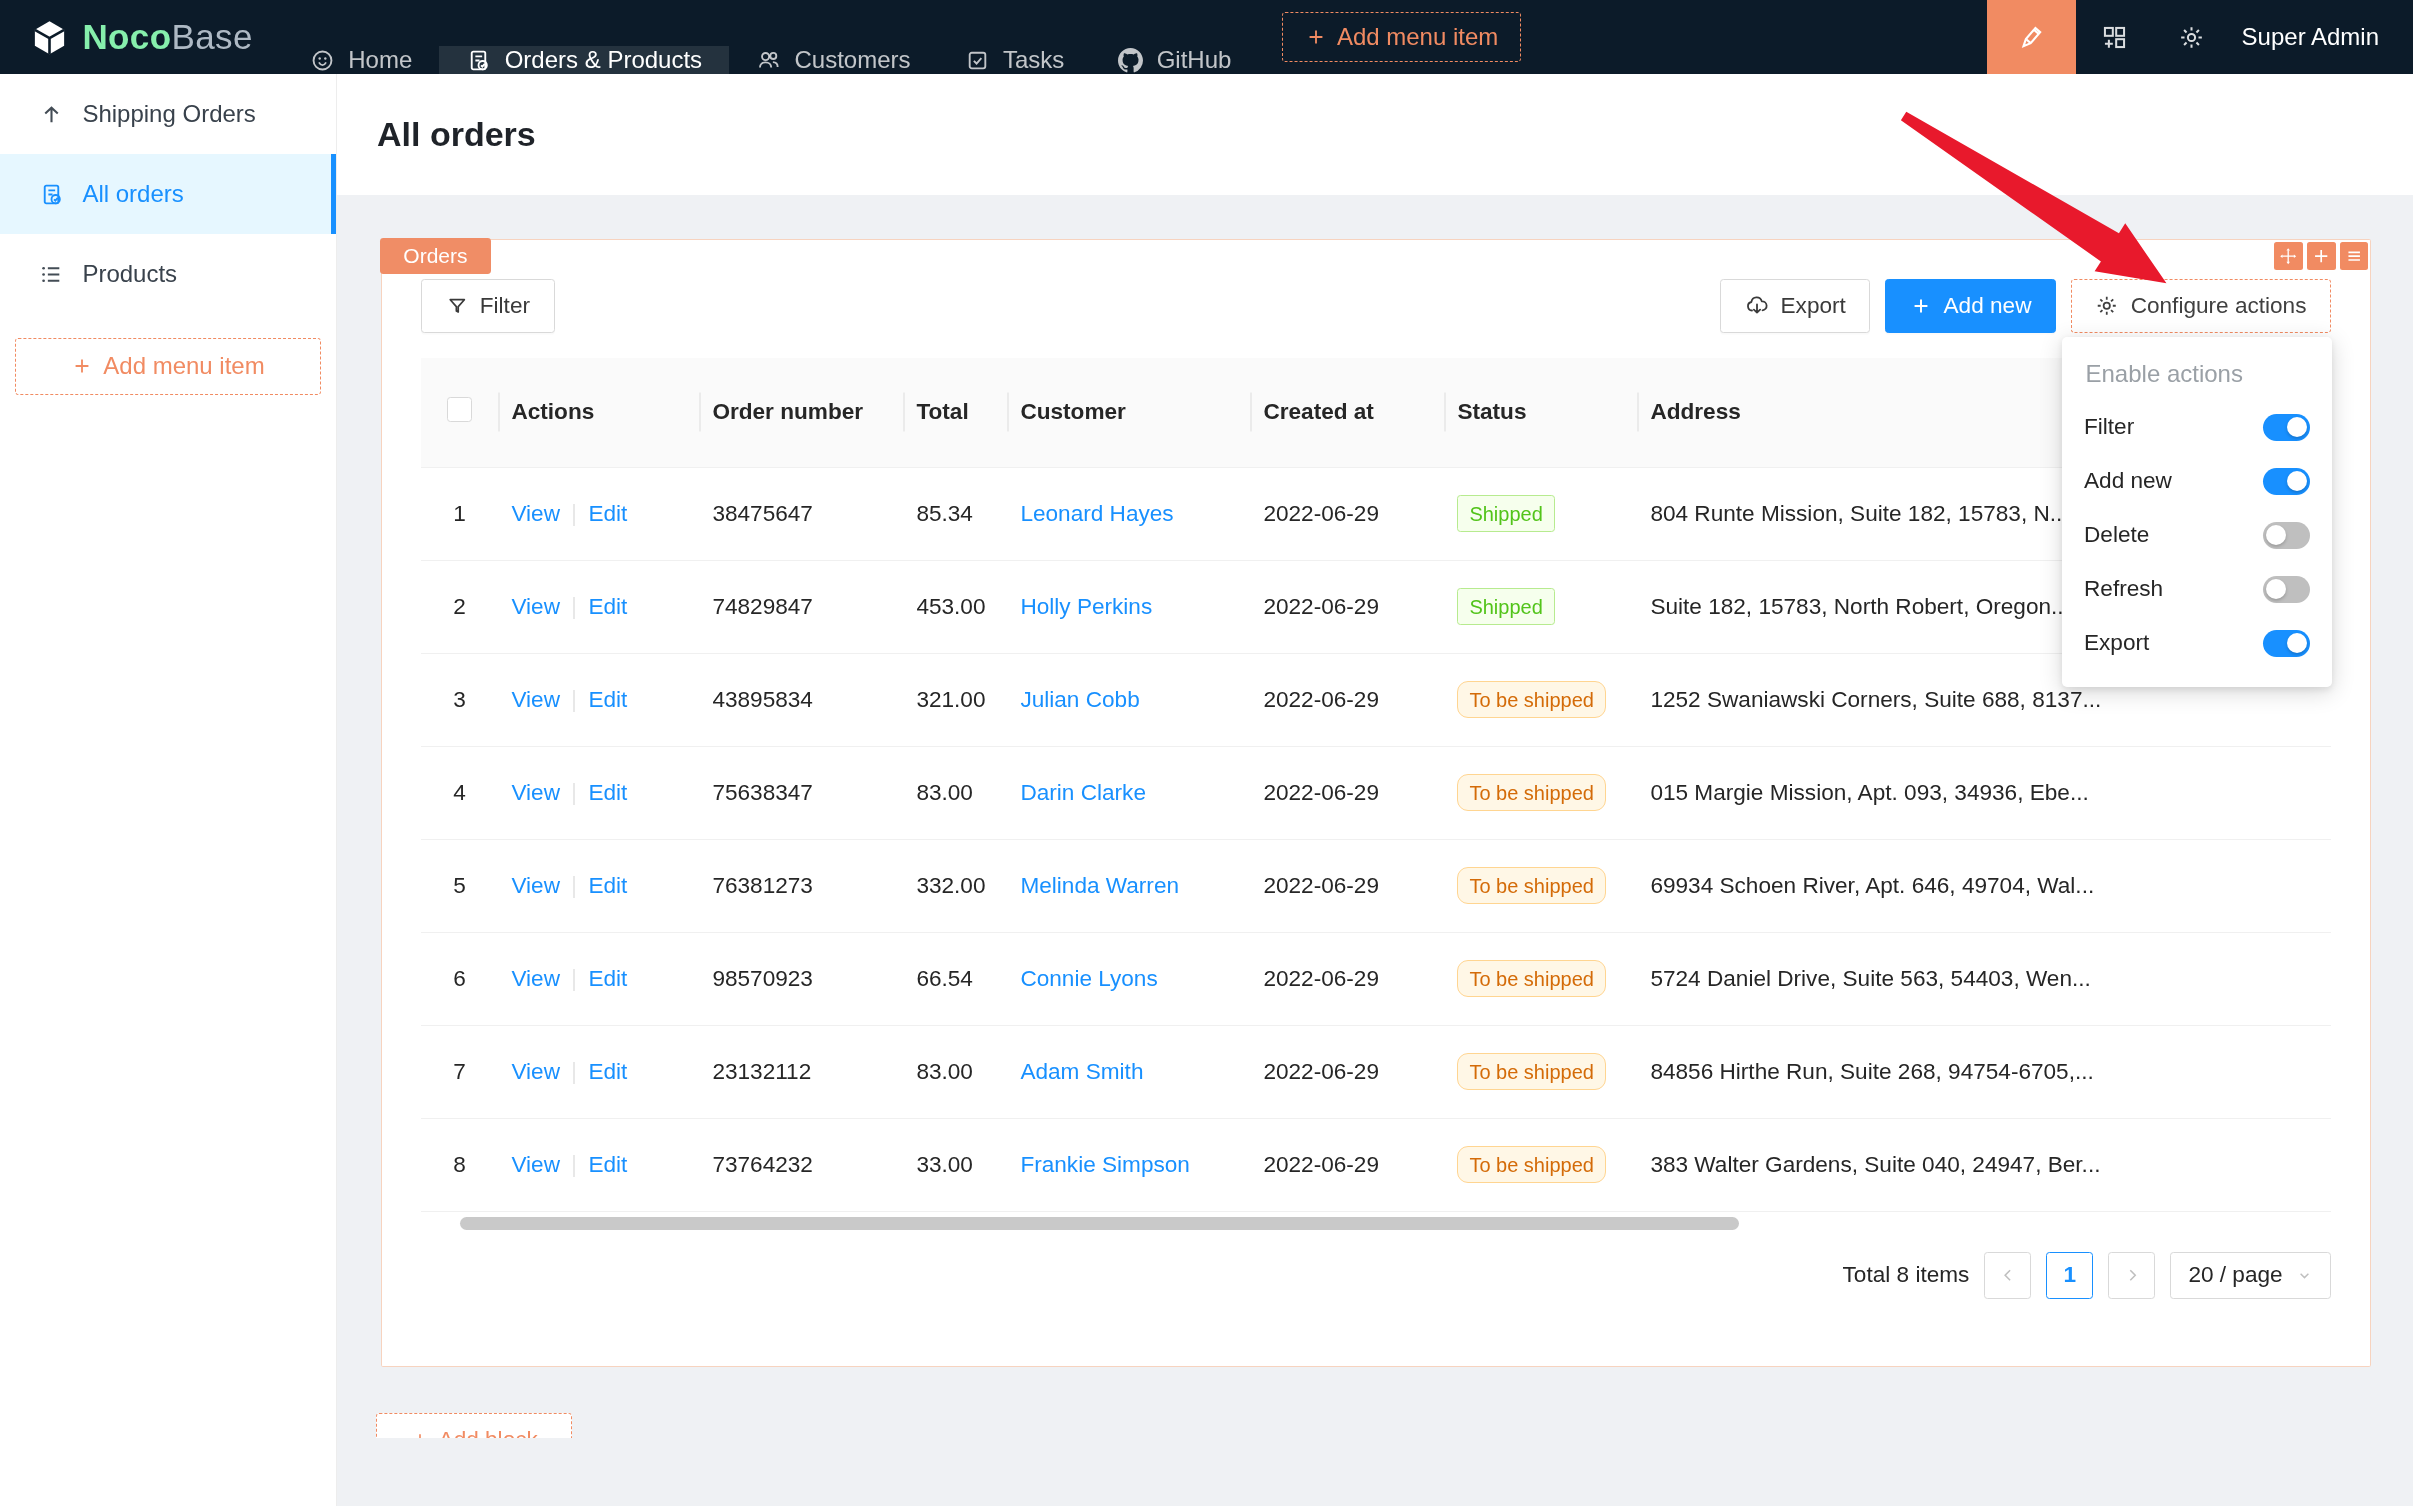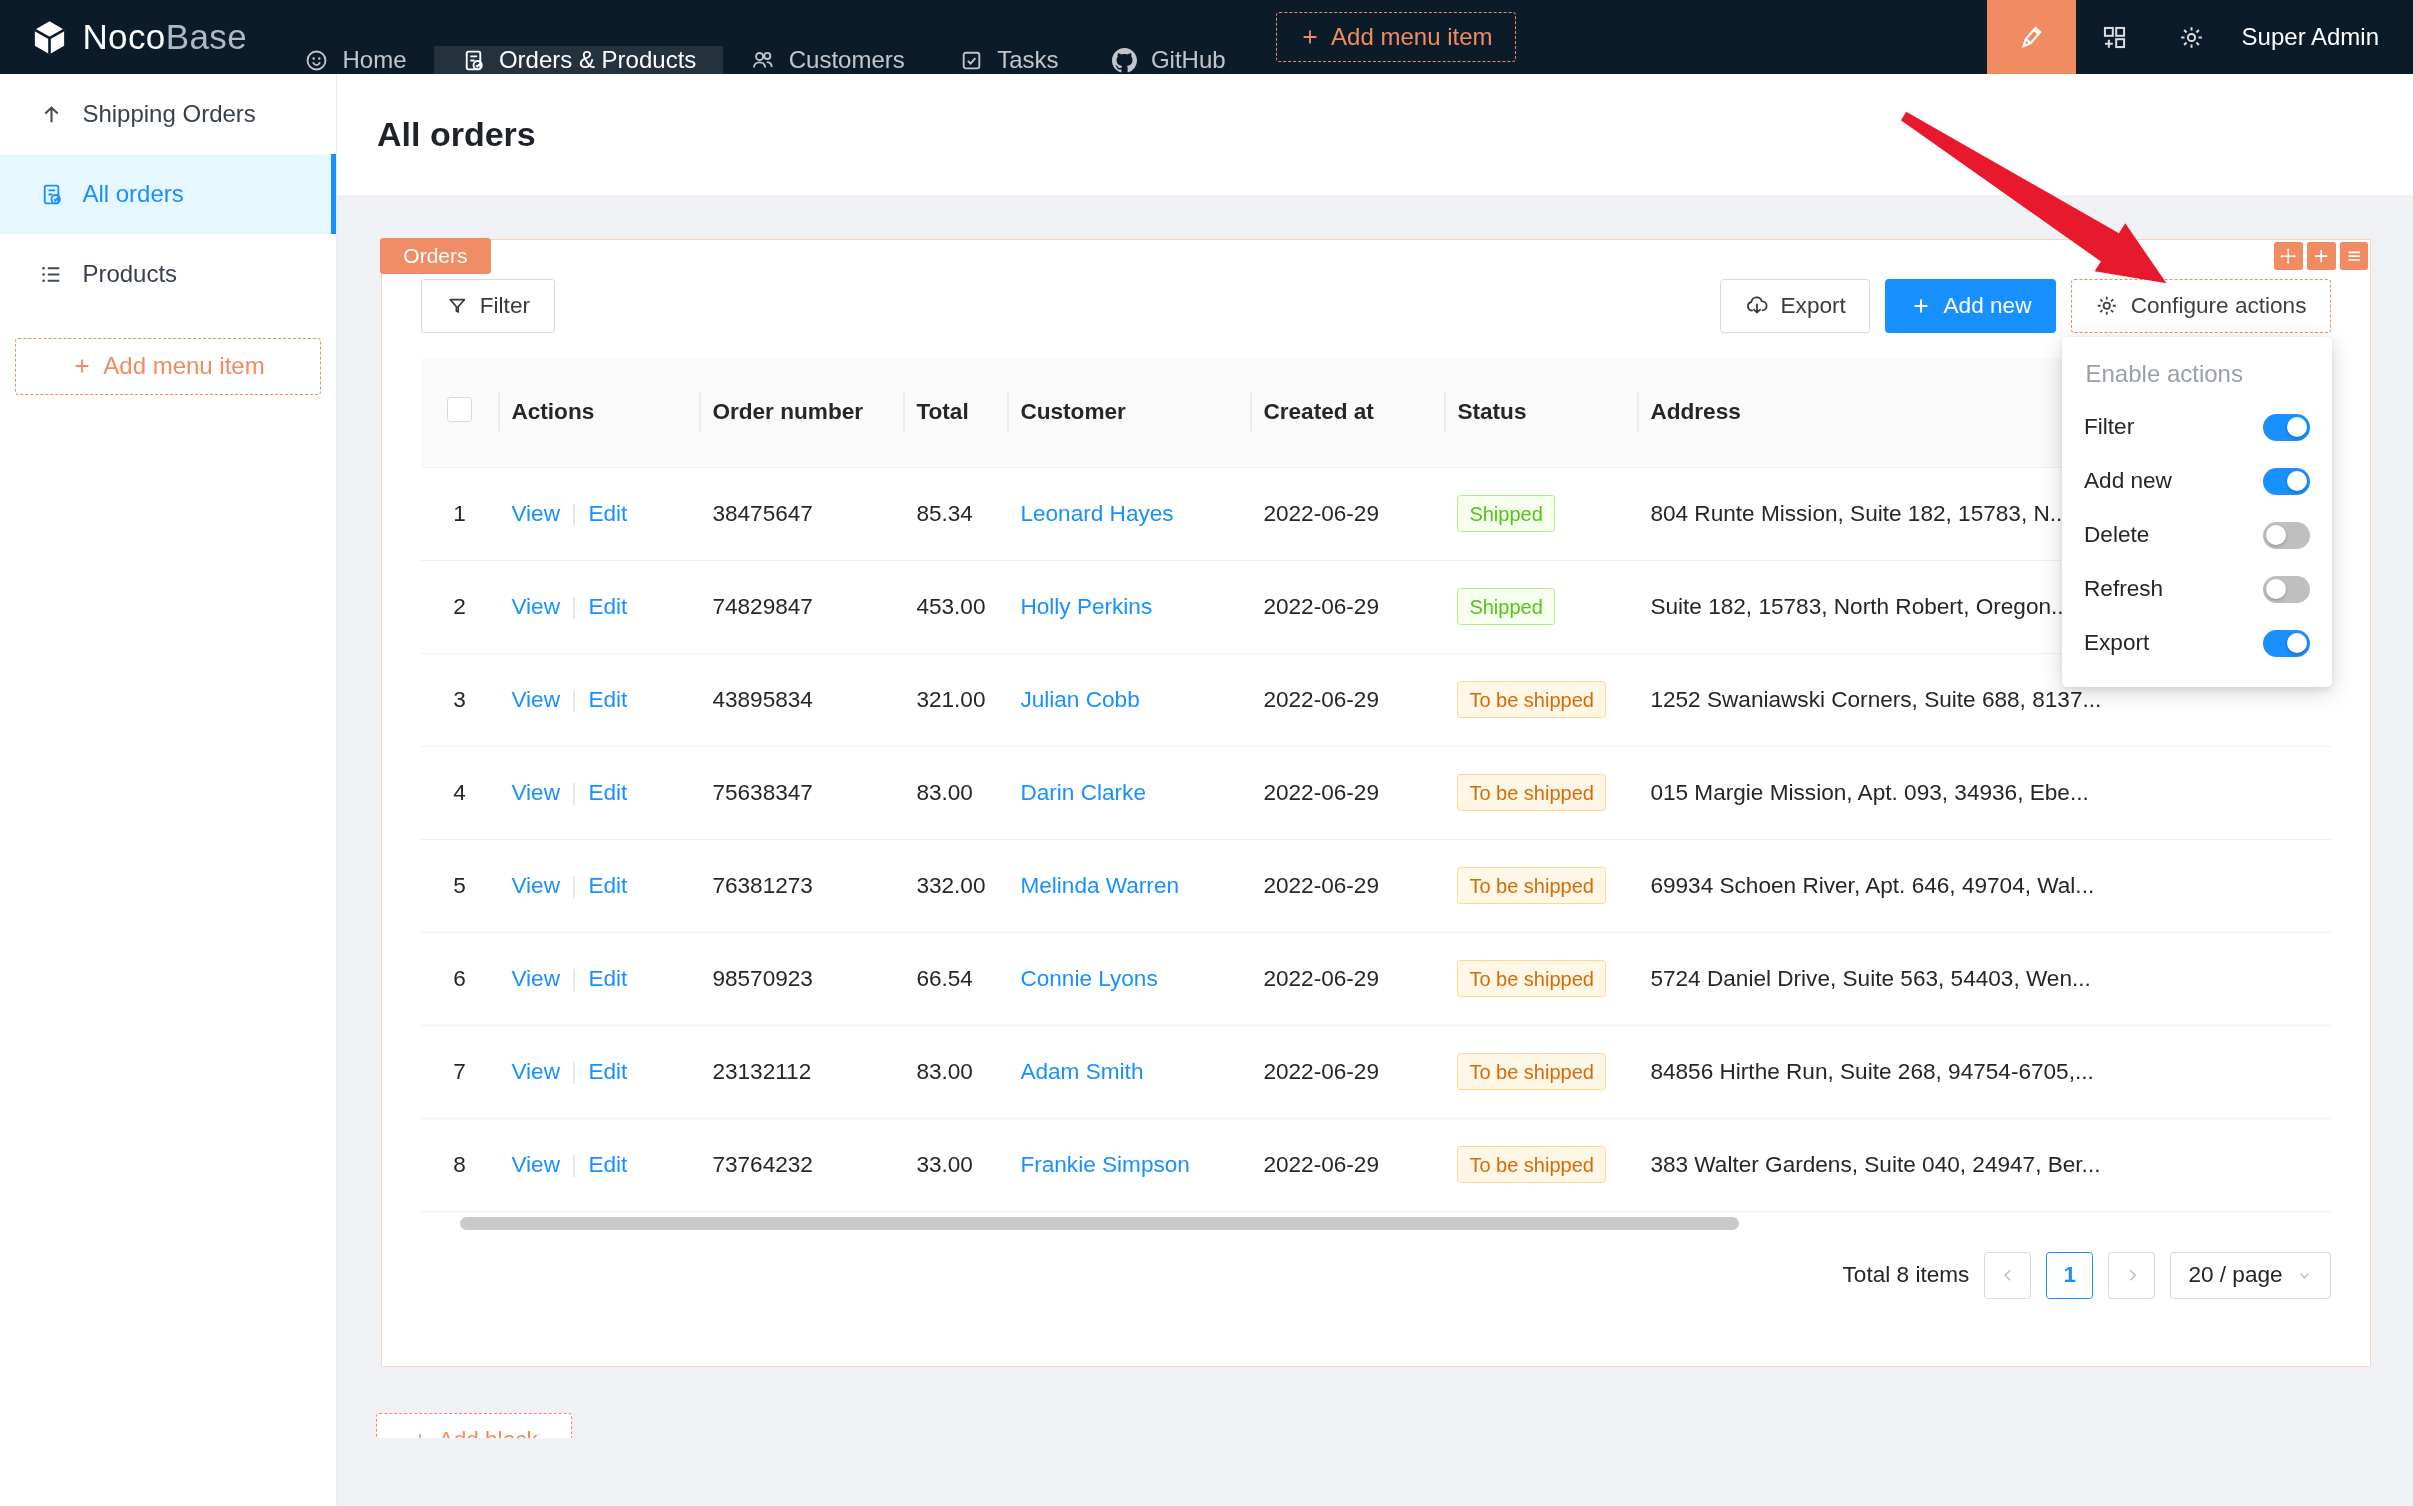--- a/index.html
+++ b/index.html
@@ -4,21 +4,21 @@
 <style>
   * { margin:0; padding:0; box-sizing:border-box; }
   html,body { width:2413px; height:1507px; }
   body { font-family:"Liberation Sans", sans-serif; background:#eff1f4; position:relative; overflow:hidden; color:#262626; }
   svg { display:block; }
 
   
   .navbar { position:absolute; top:0; left:0; right:0; height:74px; background:#0c1b29; display:flex; align-items:stretch; z-index:60; color:rgba(255,255,255,.75); }
   .logo { display:flex; align-items:center; gap:13.4px; padding:0 30px; }
   .brand { font-size:35px; letter-spacing:0.4px; }
-  .brand b { color:#ffffff; font-weight:400; }
+  .brand b { color:#86efac; font-weight:700; }
   .brand span { color:#aeb9c4; font-weight:300; }
   .nav-menu { display:flex; align-items:flex-end; }
   .nav-item { display:flex; align-items:center; gap:13.4px; padding:0 27px; font-size:24px; cursor:pointer; }
   .nav-item.active { background:rgba(255,255,255,.1); color:#fff; }
   .nav-add { align-self:center; margin-left:23.5px; display:flex; align-items:center; gap:10px; border:1.7px dashed #f18b62; color:#f18b62; border-radius:3.4px; padding:10px 22px; font-size:24px; cursor:pointer; }
   .nav-right { margin-left:auto; display:flex; align-items:center; }
   .pen-btn { width:89px; height:74px; background:#f18b62; display:flex; align-items:center; justify-content:center; color:#fff; cursor:pointer; }
   .icon-btn { margin:0 25px; color:rgba(255,255,255,.85); cursor:pointer; display:flex; }
   .user-name { color:#fff; font-size:24px; margin:0 34px 0 11.7px; }
 
@@ -57,21 +57,21 @@
   th:first-child::before { display:none; }
   td { height:93px; padding:0 13.4px; border-bottom:1.7px solid #f0f0f0; color:#262626; white-space:nowrap; overflow:hidden; }
   thead tr { border-bottom:1.7px solid #f0f0f0; }
   .c-center { text-align:center; }
   .c-right { text-align:left; }
   a.lnk { color:#1890ff; text-decoration:none; cursor:pointer; }
   .sep { display:inline-block; width:1.7px; height:22px; background:#e8e8e8; margin:0 13.4px; vertical-align:middle; }
   .checkbox { width:25px; height:25px; border:1.7px solid #d9d9d9; border-radius:3.4px; background:#fff; display:inline-block; cursor:pointer; }
   .tag { display:inline-block; padding:4.2px 11px; font-size:20px; border-radius:3.4px; border:1.7px solid; line-height:1.3; }
   .tag.shipped { color:#52c41a; background:#f6ffed; border-color:#b7eb8f; }
-  .tag.to_be_shipped { color:#d46b08; background:#fff7e6; border-color:#ffd591; }
+  .tag.to_be_shipped { color:#d46b08; background:#fff7e6; border-color:#ffd591;border-radius:11px; }
 
   .hscroll { margin:5px 39px 0; height:13.4px; position:relative; }
   .hscroll .thumb { position:absolute; left:0; top:0; height:13.4px; width:69.8%; background:#c9c9c9; border-radius:6.7px; cursor:pointer; }
 
   
   .pagination { margin:22px 39px 0; display:flex; justify-content:flex-end; align-items:center; gap:15px; font-size:22.6px; color:#262626; }
   .pg-btn { width:47px; height:47px; border:1.7px solid #d9d9d9; border-radius:3.4px; background:#fff; display:flex; align-items:center; justify-content:center; color:#bfbfbf; cursor:pointer; }
   .pg-btn.current { border-color:#1890ff; color:#1890ff; font-weight:600; }
   .pg-size { height:47px; border:1.7px solid #d9d9d9; border-radius:3.4px; background:#fff; display:flex; align-items:center; gap:13.4px; padding:0 17px; cursor:pointer; }
   .pg-size .chev { color:#bfbfbf; display:flex; }

